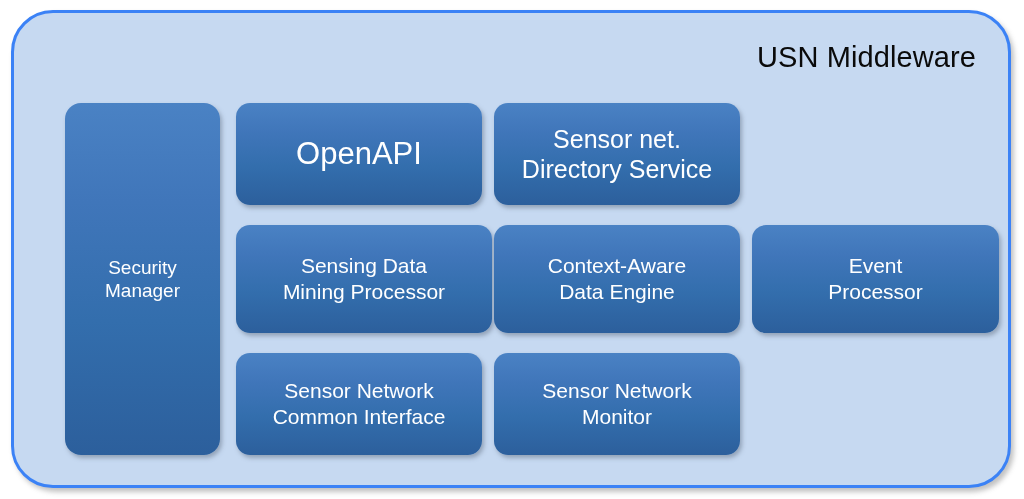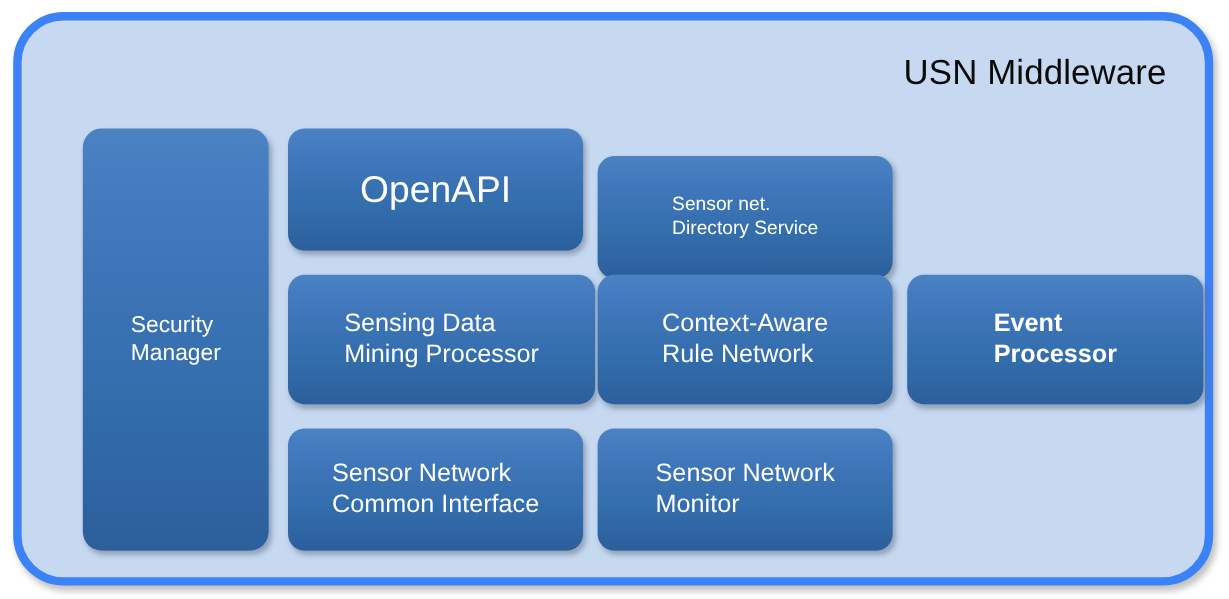--- a/index.html
+++ b/index.html
@@ -23,21 +23,21 @@
 
   
   .outer-container {
     position: absolute;
     left: 11px;
     top: 10px;
     width: 1000px;
     height: 478px;
     box-sizing: border-box;
     background: #c6d9f1;
-    border: 7px solid #3b82f6;
+    border: 3px solid #3b82f6;
     border-radius: 42px;
     box-shadow: 3px 4px 5px rgba(120,120,120,0.45);
   }
 
   .container-title {
     position: absolute;
     right: 32px;
     top: 28px;
     font-size: 29px;
     color: #0a0a0a;
@@ -49,21 +49,21 @@
   .module {
     position: absolute;
     box-sizing: border-box;
     border-radius: 14px;
     background: linear-gradient(to bottom, #4a82c4 0%, #4076ba 28%, #336ead 62%, #2c5f9c 100%);
     box-shadow: 2px 3px 4px rgba(95,110,130,0.50);
     color: #ffffff;
     display: flex;
     align-items: center;
     justify-content: center;
-    text-align: left;
+    text-align: center;
     line-height: 1.22;
     padding: 4px 8px;
     overflow: hidden;
   }
 
   .module .label {
     display: block;
     white-space: pre-line;
   }
 
@@ -83,22 +83,21 @@
     width: 246px;
     height: 102px;
     font-size: 31px;
   }
 
   .m-directory {
     left: 480px;
     top: 90px;
     width: 246px;
     height: 102px;
-    font-size: 16px;
-    margin-top: 23px;
+    font-size: 25px;
   }
 
   .m-mining {
     left: 222px;
     top: 212px;
     width: 256px;
     height: 108px;
     font-size: 21px;
   }
 
@@ -109,21 +108,20 @@
     height: 108px;
     font-size: 21px;
   }
 
   .m-event {
     left: 738px;
     top: 212px;
     width: 247px;
     height: 108px;
     font-size: 21px;
-    font-weight: bold;
   }
 
   .m-common {
     left: 222px;
     top: 340px;
     width: 246px;
     height: 102px;
     font-size: 21px;
   }
 
@@ -158,21 +156,21 @@
 Directory Service</span>
     </div>
 
     <div class="module m-mining">
       <span class="label">Sensing Data
 Mining Processor</span>
     </div>
 
     <div class="module m-rule">
       <span class="label">Context-Aware
-Rule Network</span>
+Data Engine</span>
     </div>
 
     <div class="module m-event">
       <span class="label">Event
 Processor</span>
     </div>
 
     <div class="module m-common">
       <span class="label">Sensor Network
 Common Interface</span>

